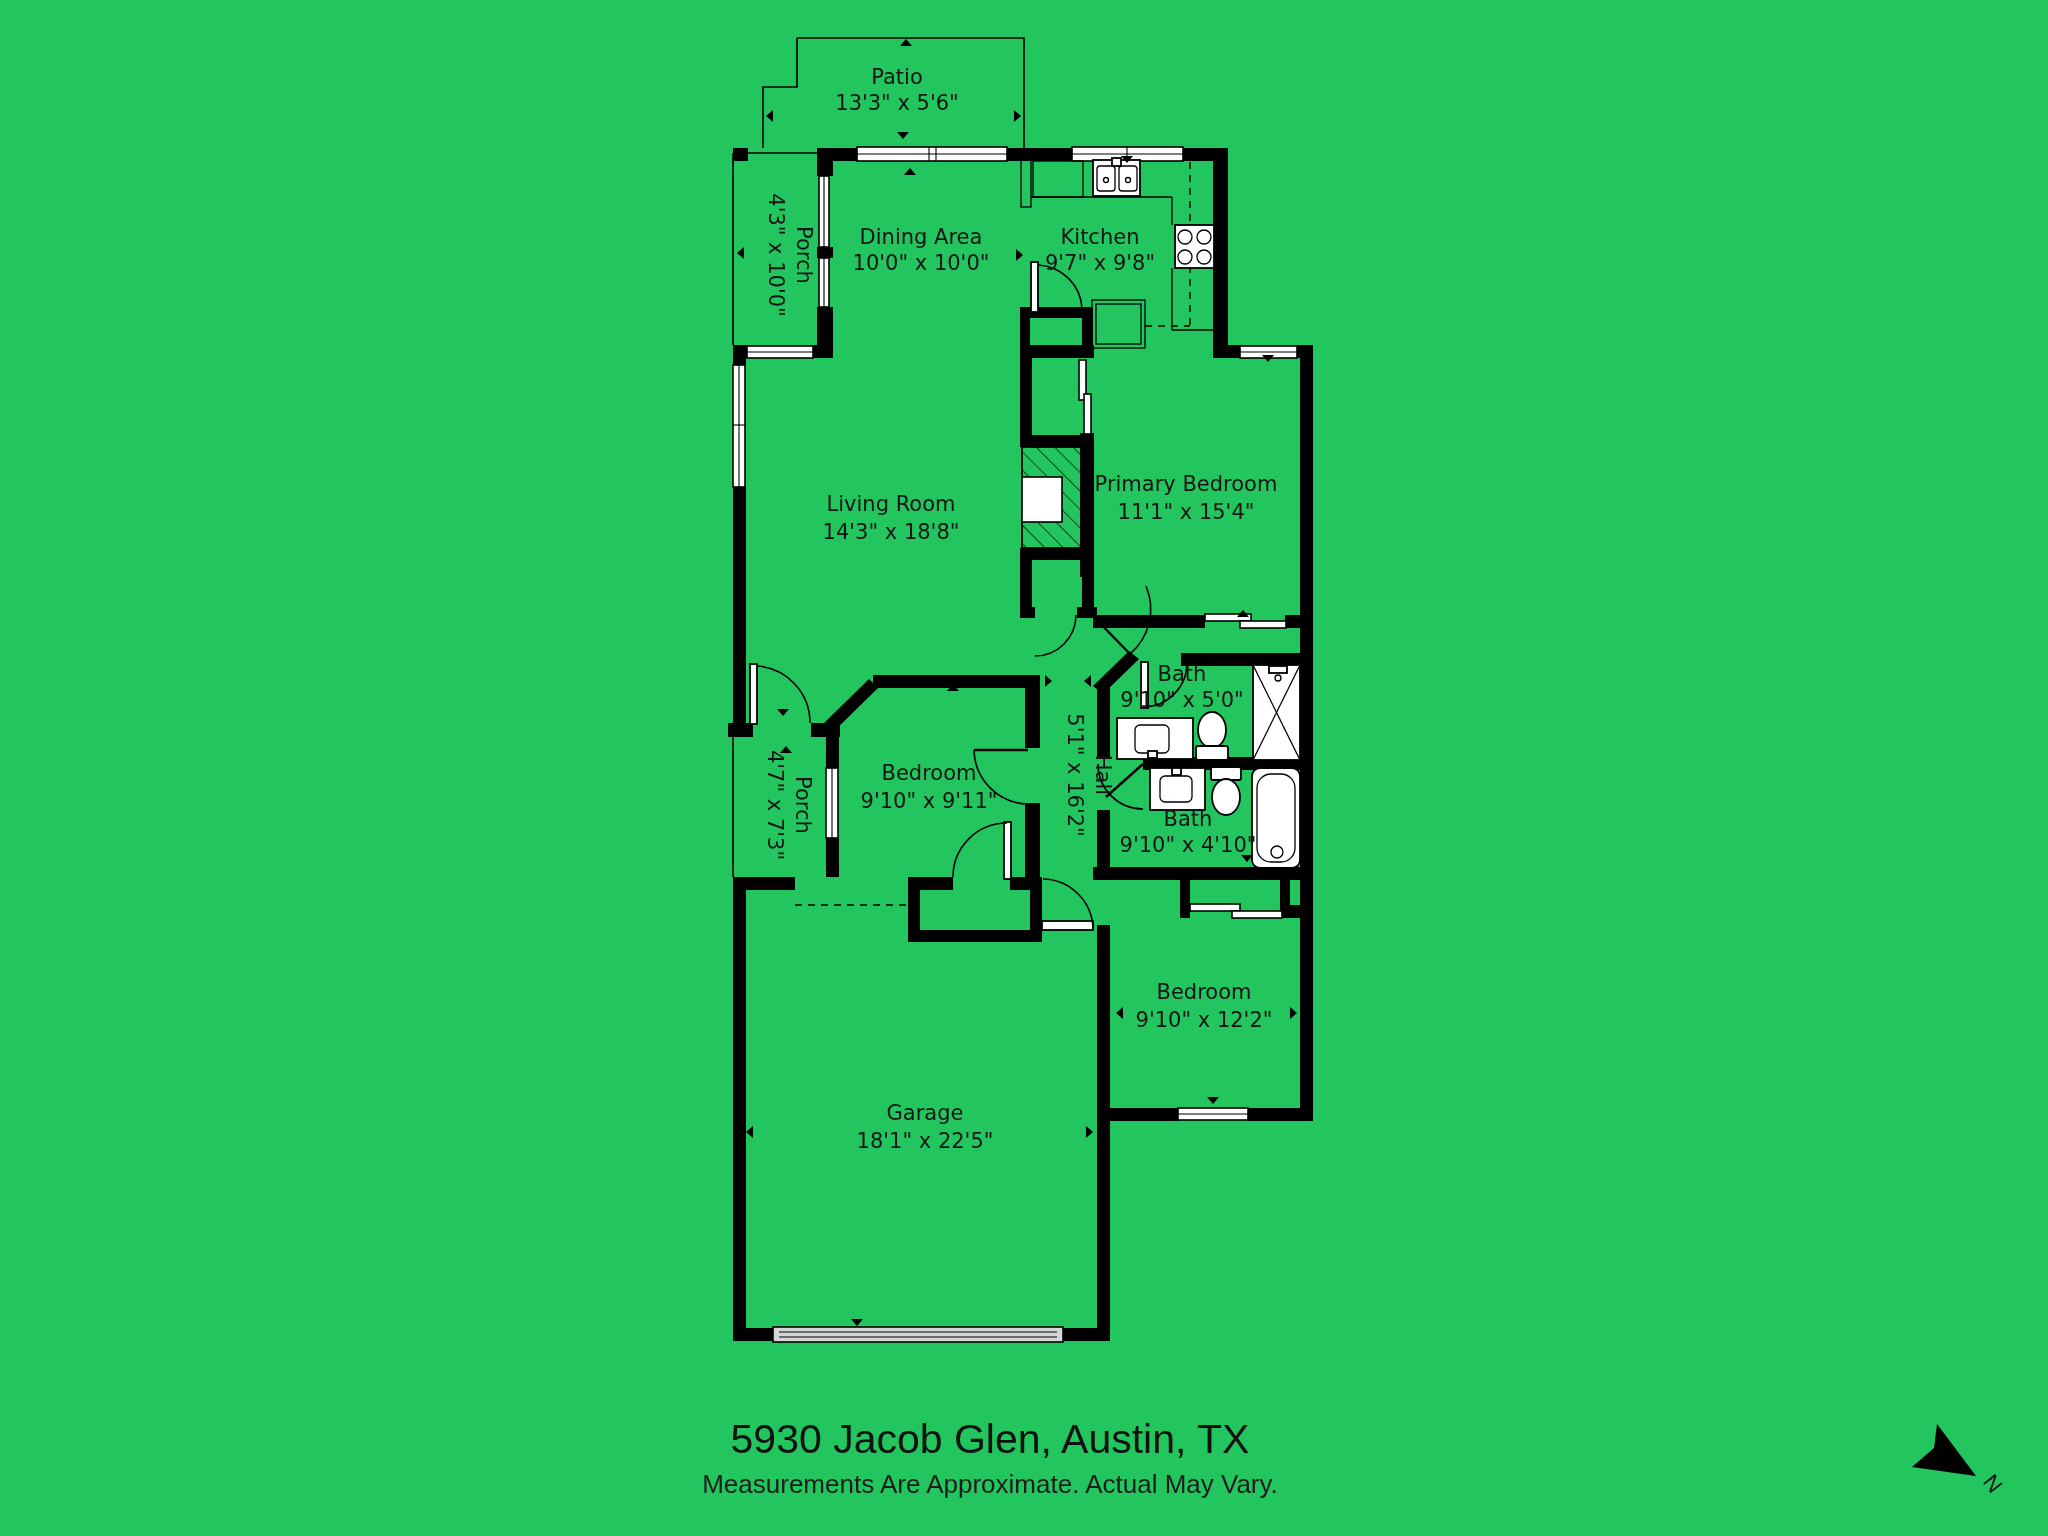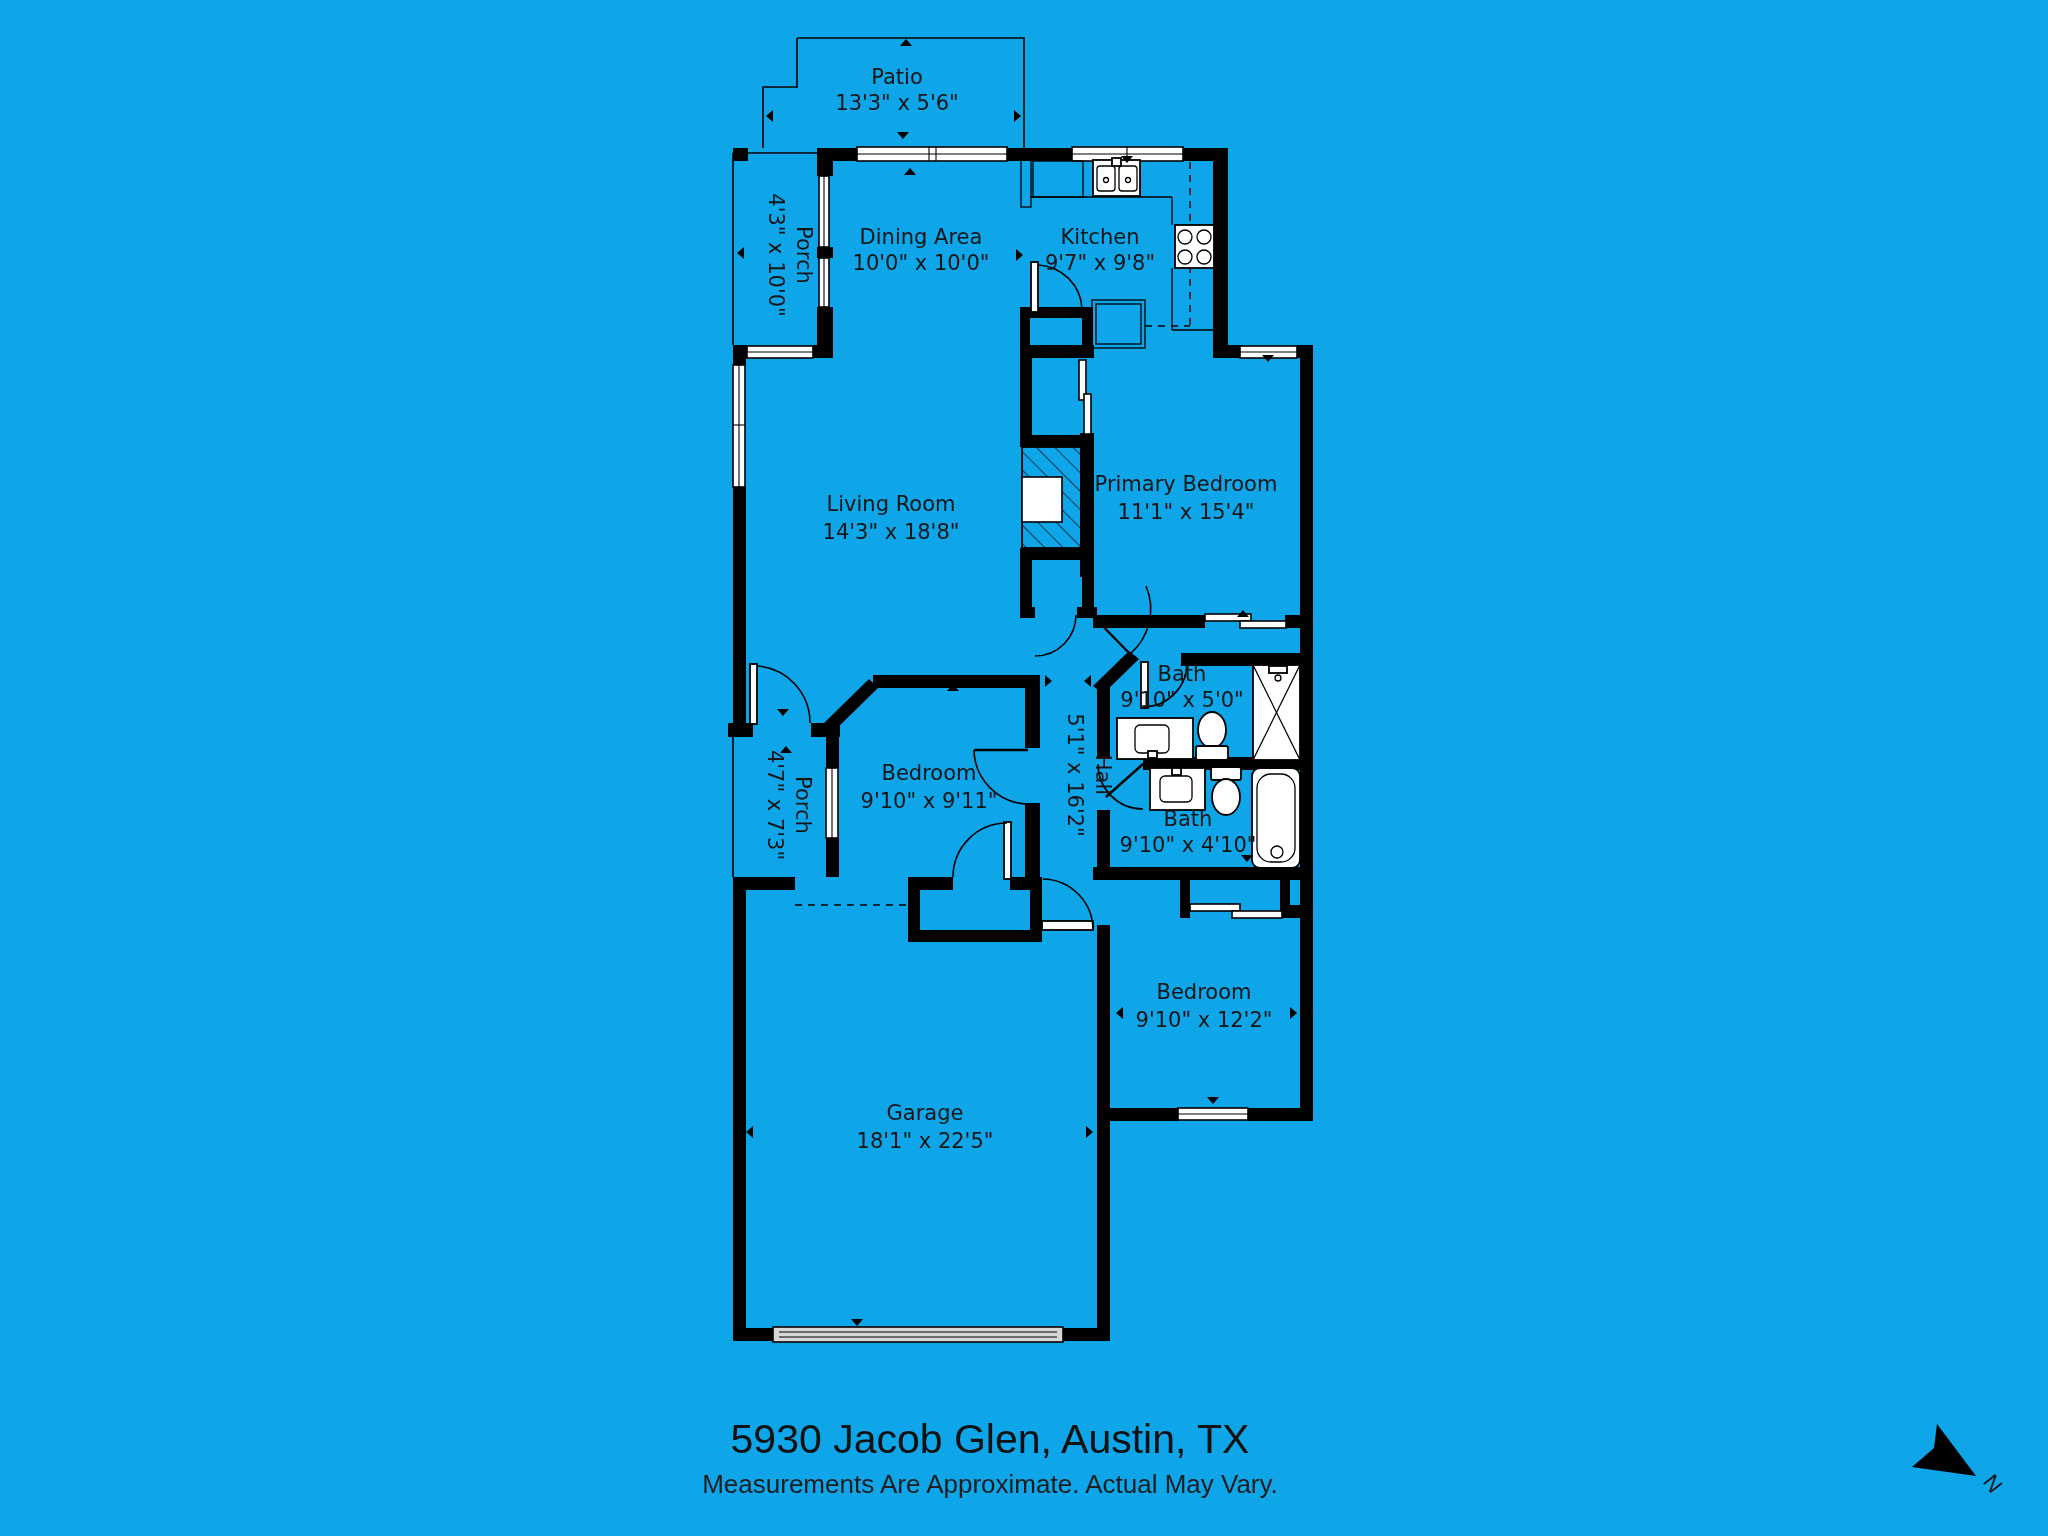--- a/index.html
+++ b/index.html
@@ -1,16 +1,16 @@
 <!DOCTYPE html>
 <html><head>
 <meta charset="utf-8">
 <style>
   html,body{margin:0;padding:0;background:#ffffff;}
-  .stage{width:2048px;height:1536px;background:#0ea5e9;position:relative;}
+  .stage{width:2048px;height:1536px;background:#22c55e;position:relative;}
   svg{display:block;}
   .wall{fill:#000;}
   .thin{stroke:#000;stroke-width:1.6;fill:none;}
   .dash{stroke:#000;stroke-width:1.4;fill:none;stroke-dasharray:7 6;}
   .win{fill:#fff;stroke:#000;stroke-width:1.6;}
   .winline{stroke:#000;stroke-width:1.1;fill:none;}
   .leaf{fill:#fff;stroke:#000;stroke-width:1.8;}
   .leafline{stroke:#000;stroke-width:2.4;fill:none;}
   .arc{fill:none;stroke:#000;stroke-width:1.6;}
   .fix{fill:#fff;stroke:#000;stroke-width:1.8;}

